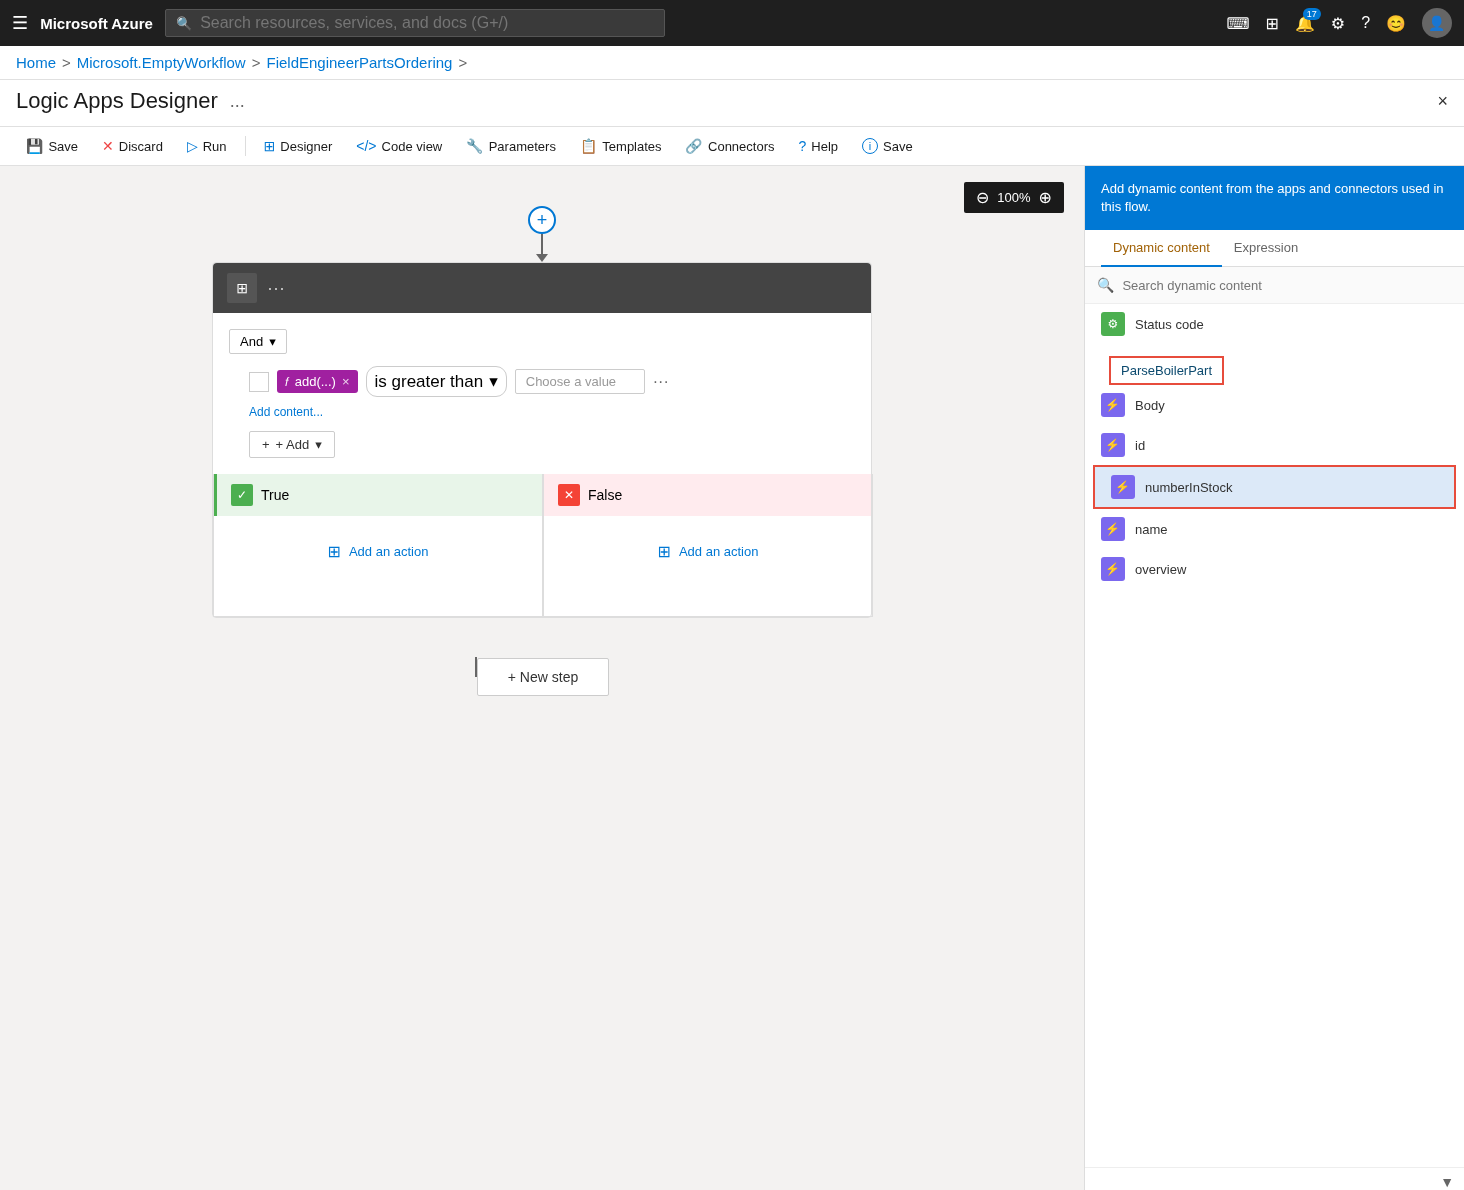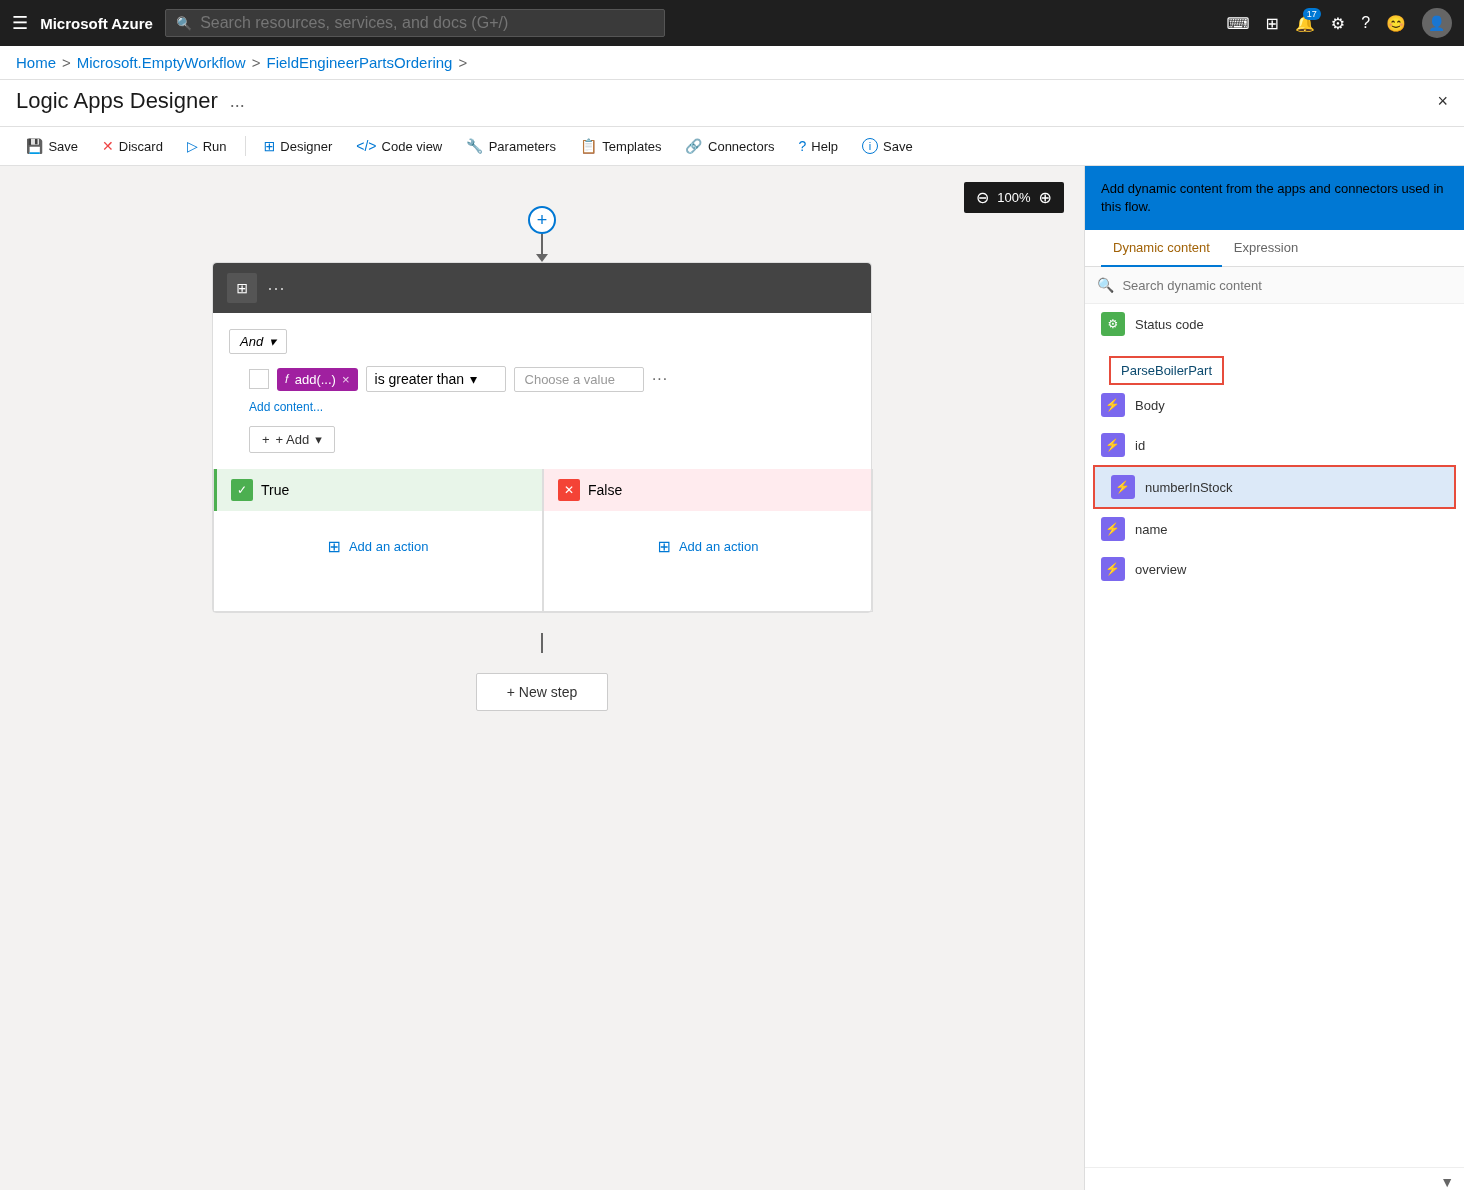--- a/index.html
+++ b/index.html
@@ -220,21 +220,20 @@
       display: inline-flex;
       align-items: center;
       gap: 6px;
       border: 1px solid #ccc;
       border-radius: 2px;
       padding: 4px 10px;
       font-size: 13px;
       cursor: pointer;
       background: white;
       margin-bottom: 12px;
-      font-style: italic;
     }
 
     .condition-row {
       display: flex;
       align-items: center;
       gap: 8px;
       margin-bottom: 8px;
       padding-left: 20px;
     }
     .condition-row .checkbox-area {
@@ -250,23 +249,23 @@
       font-size: 13px;
       display: flex;
       align-items: center;
       gap: 6px;
     }
     .func-pill .pill-icon { font-size: 12px; }
     .func-pill .pill-close { cursor: pointer; opacity: 0.8; }
 
     .operator-dropdown {
       border: 1px solid #ccc;
-      border-radius: 2px;
+      border-radius: 11px;
       padding: 4px 8px;
-      font-size: 14px;
+      font-size: 17px;
       background: white;
       cursor: pointer;
       display: flex;
       align-items: center;
       gap: 6px;
       min-width: 140px;
     }
 
     .value-input {
       border: 1px solid #ccc;
@@ -382,21 +381,21 @@
       background: white;
       border-left: 1px solid #ddd;
       display: flex;
       flex-direction: column;
       overflow: hidden;
       flex-shrink: 0;
     }
 
     .dynamic-panel-tooltip {
       background: #0078d4;
-      color: #000000;
+      color: #ffffff;
       padding: 14px 16px;
       font-size: 13px;
       line-height: 1.4;
     }
 
     .dynamic-panel-tabs {
       display: flex;
       border-bottom: 1px solid #ddd;
       padding: 0 16px;
     }
@@ -637,21 +636,21 @@
             <div class="branch-body">
               <div class="add-action-btn">
                 <span class="add-action-icon">⊞</span>
                 <span>Add an action</span>
               </div>
             </div>
           </div>
         </div>
       </div>
 
-      <div style="margin-top: 20px; display: flex; flex-direction: column; align-items: center;">
+      <div style="margin-top: 20px; display: flex; flex-direction: row; align-items: center;">
         <div class="connector-line"></div>
         <button class="new-step-btn">+ New step</button>
       </div>
 
     </div>
   </div>
 
   <div class="dynamic-panel">
     <div class="dynamic-panel-tooltip">Add dynamic content from the apps and connectors used in this flow.</div>
 

